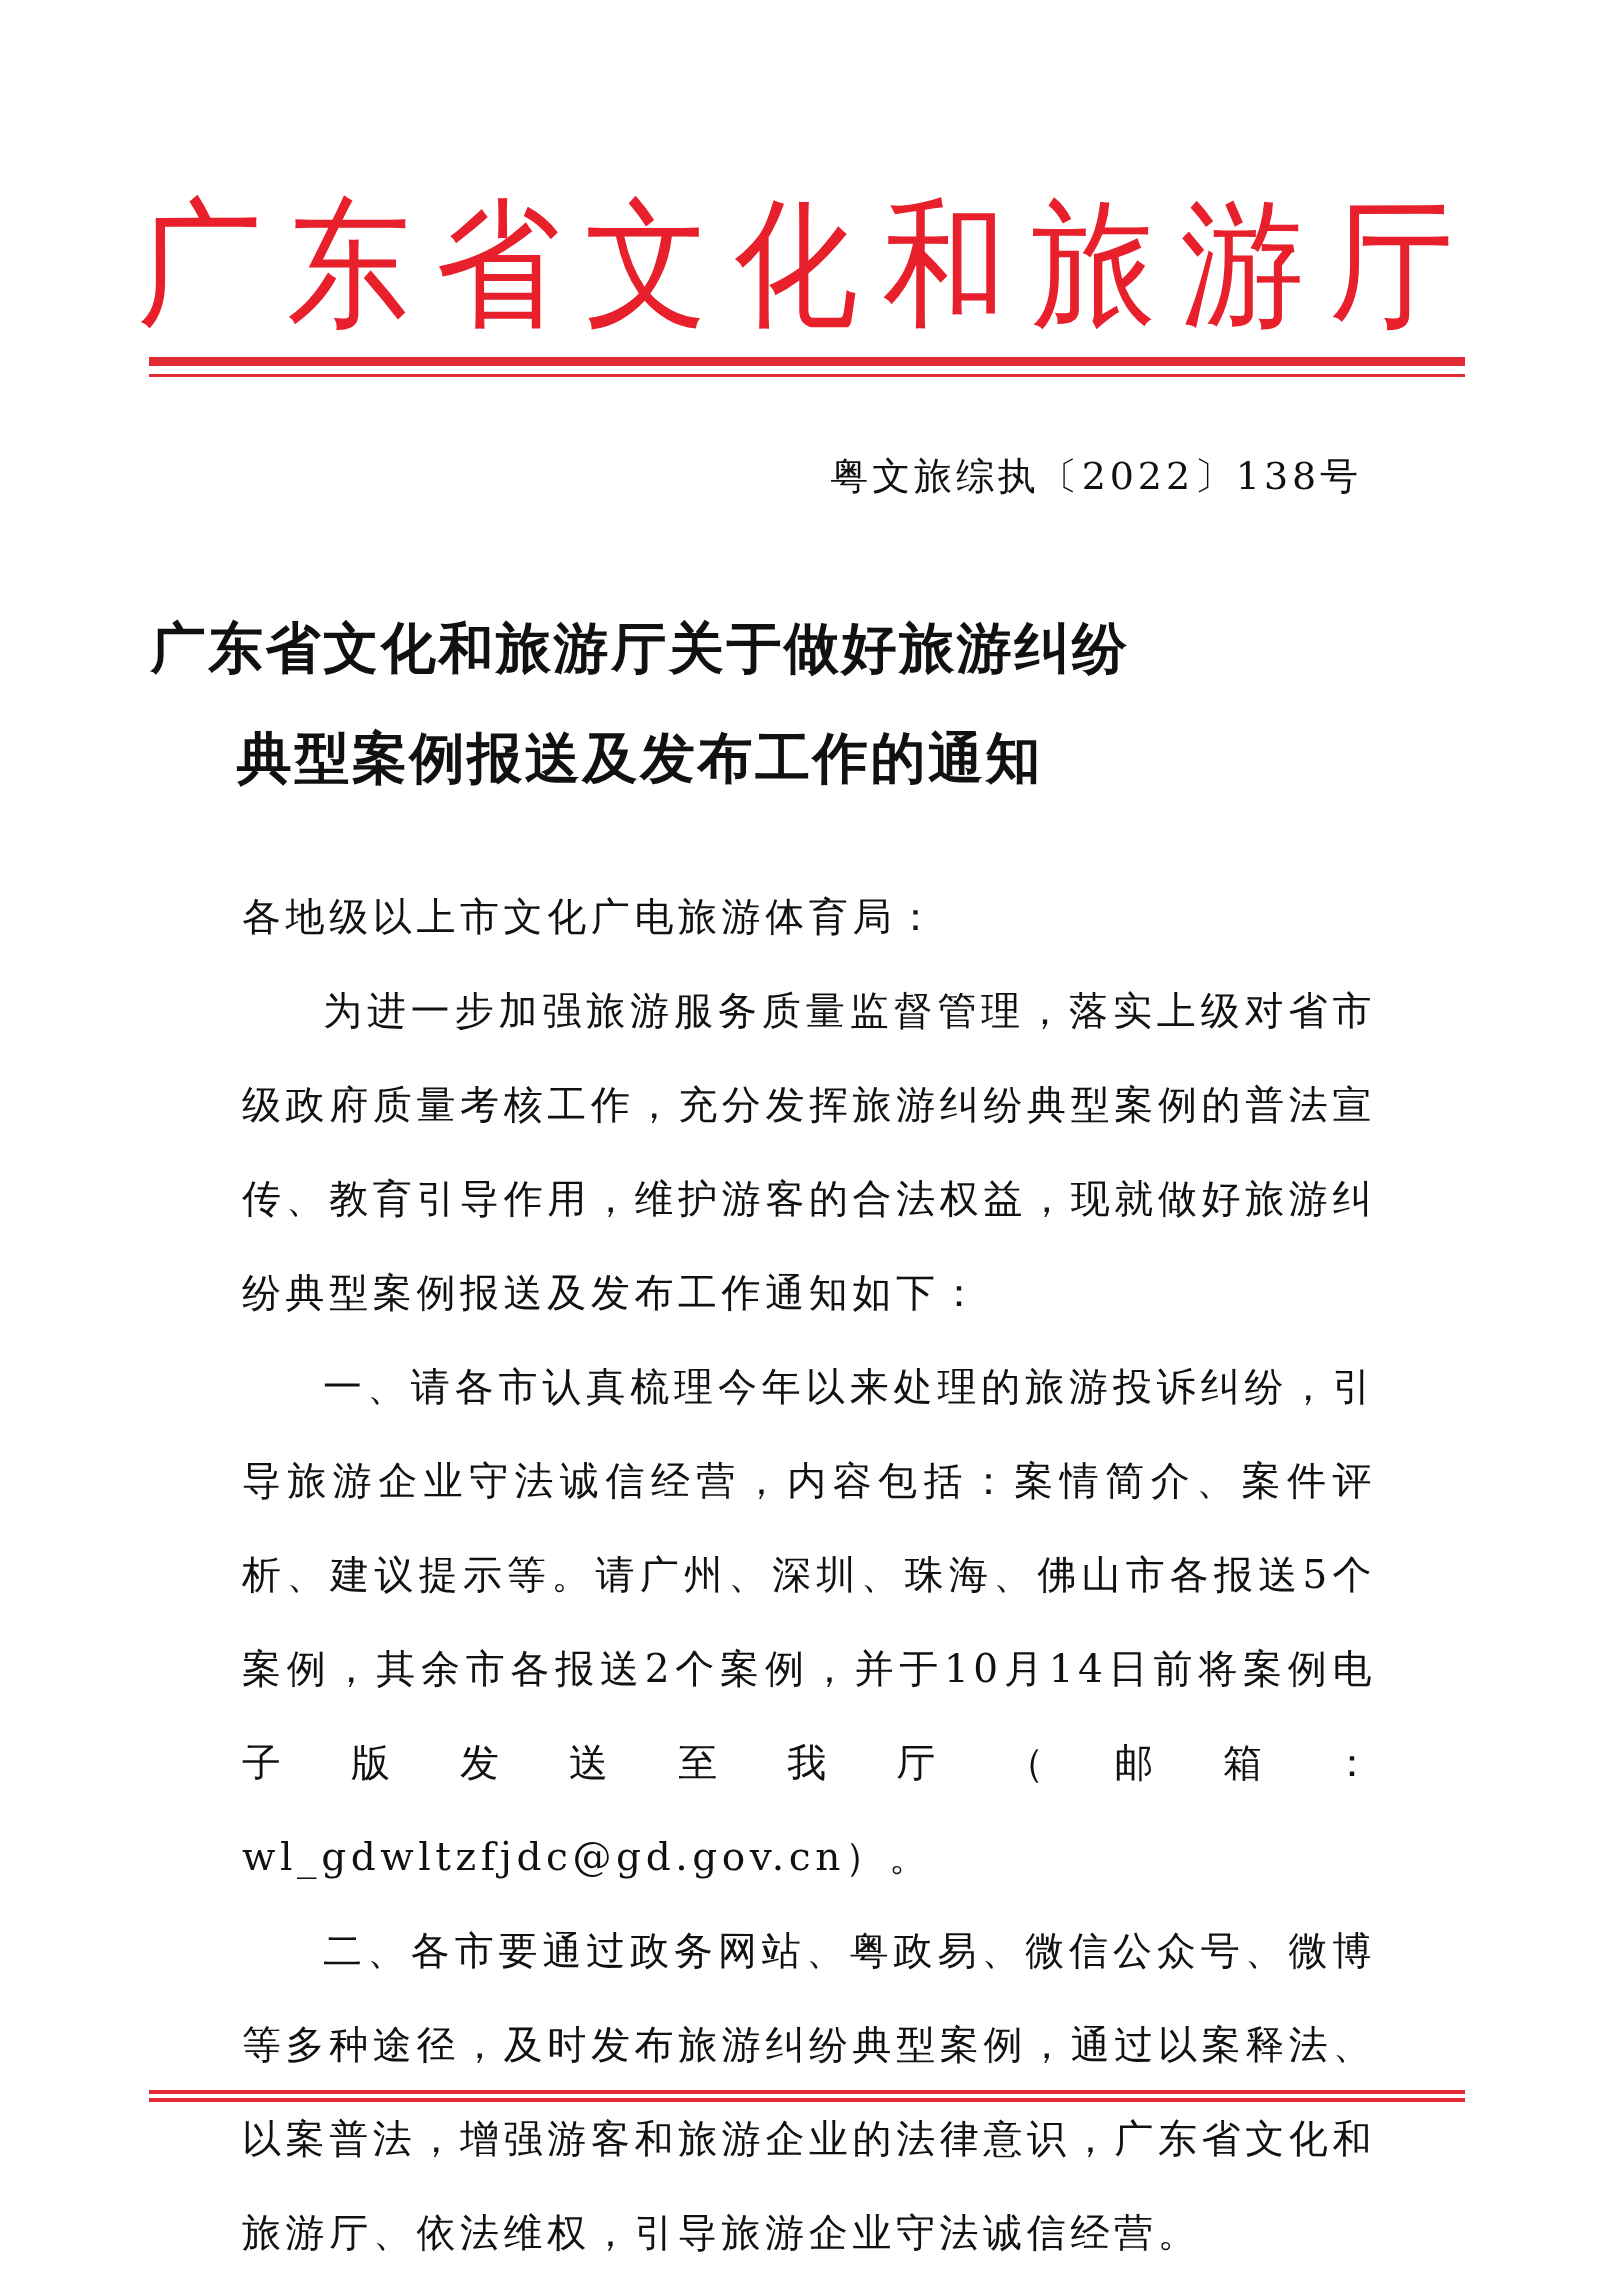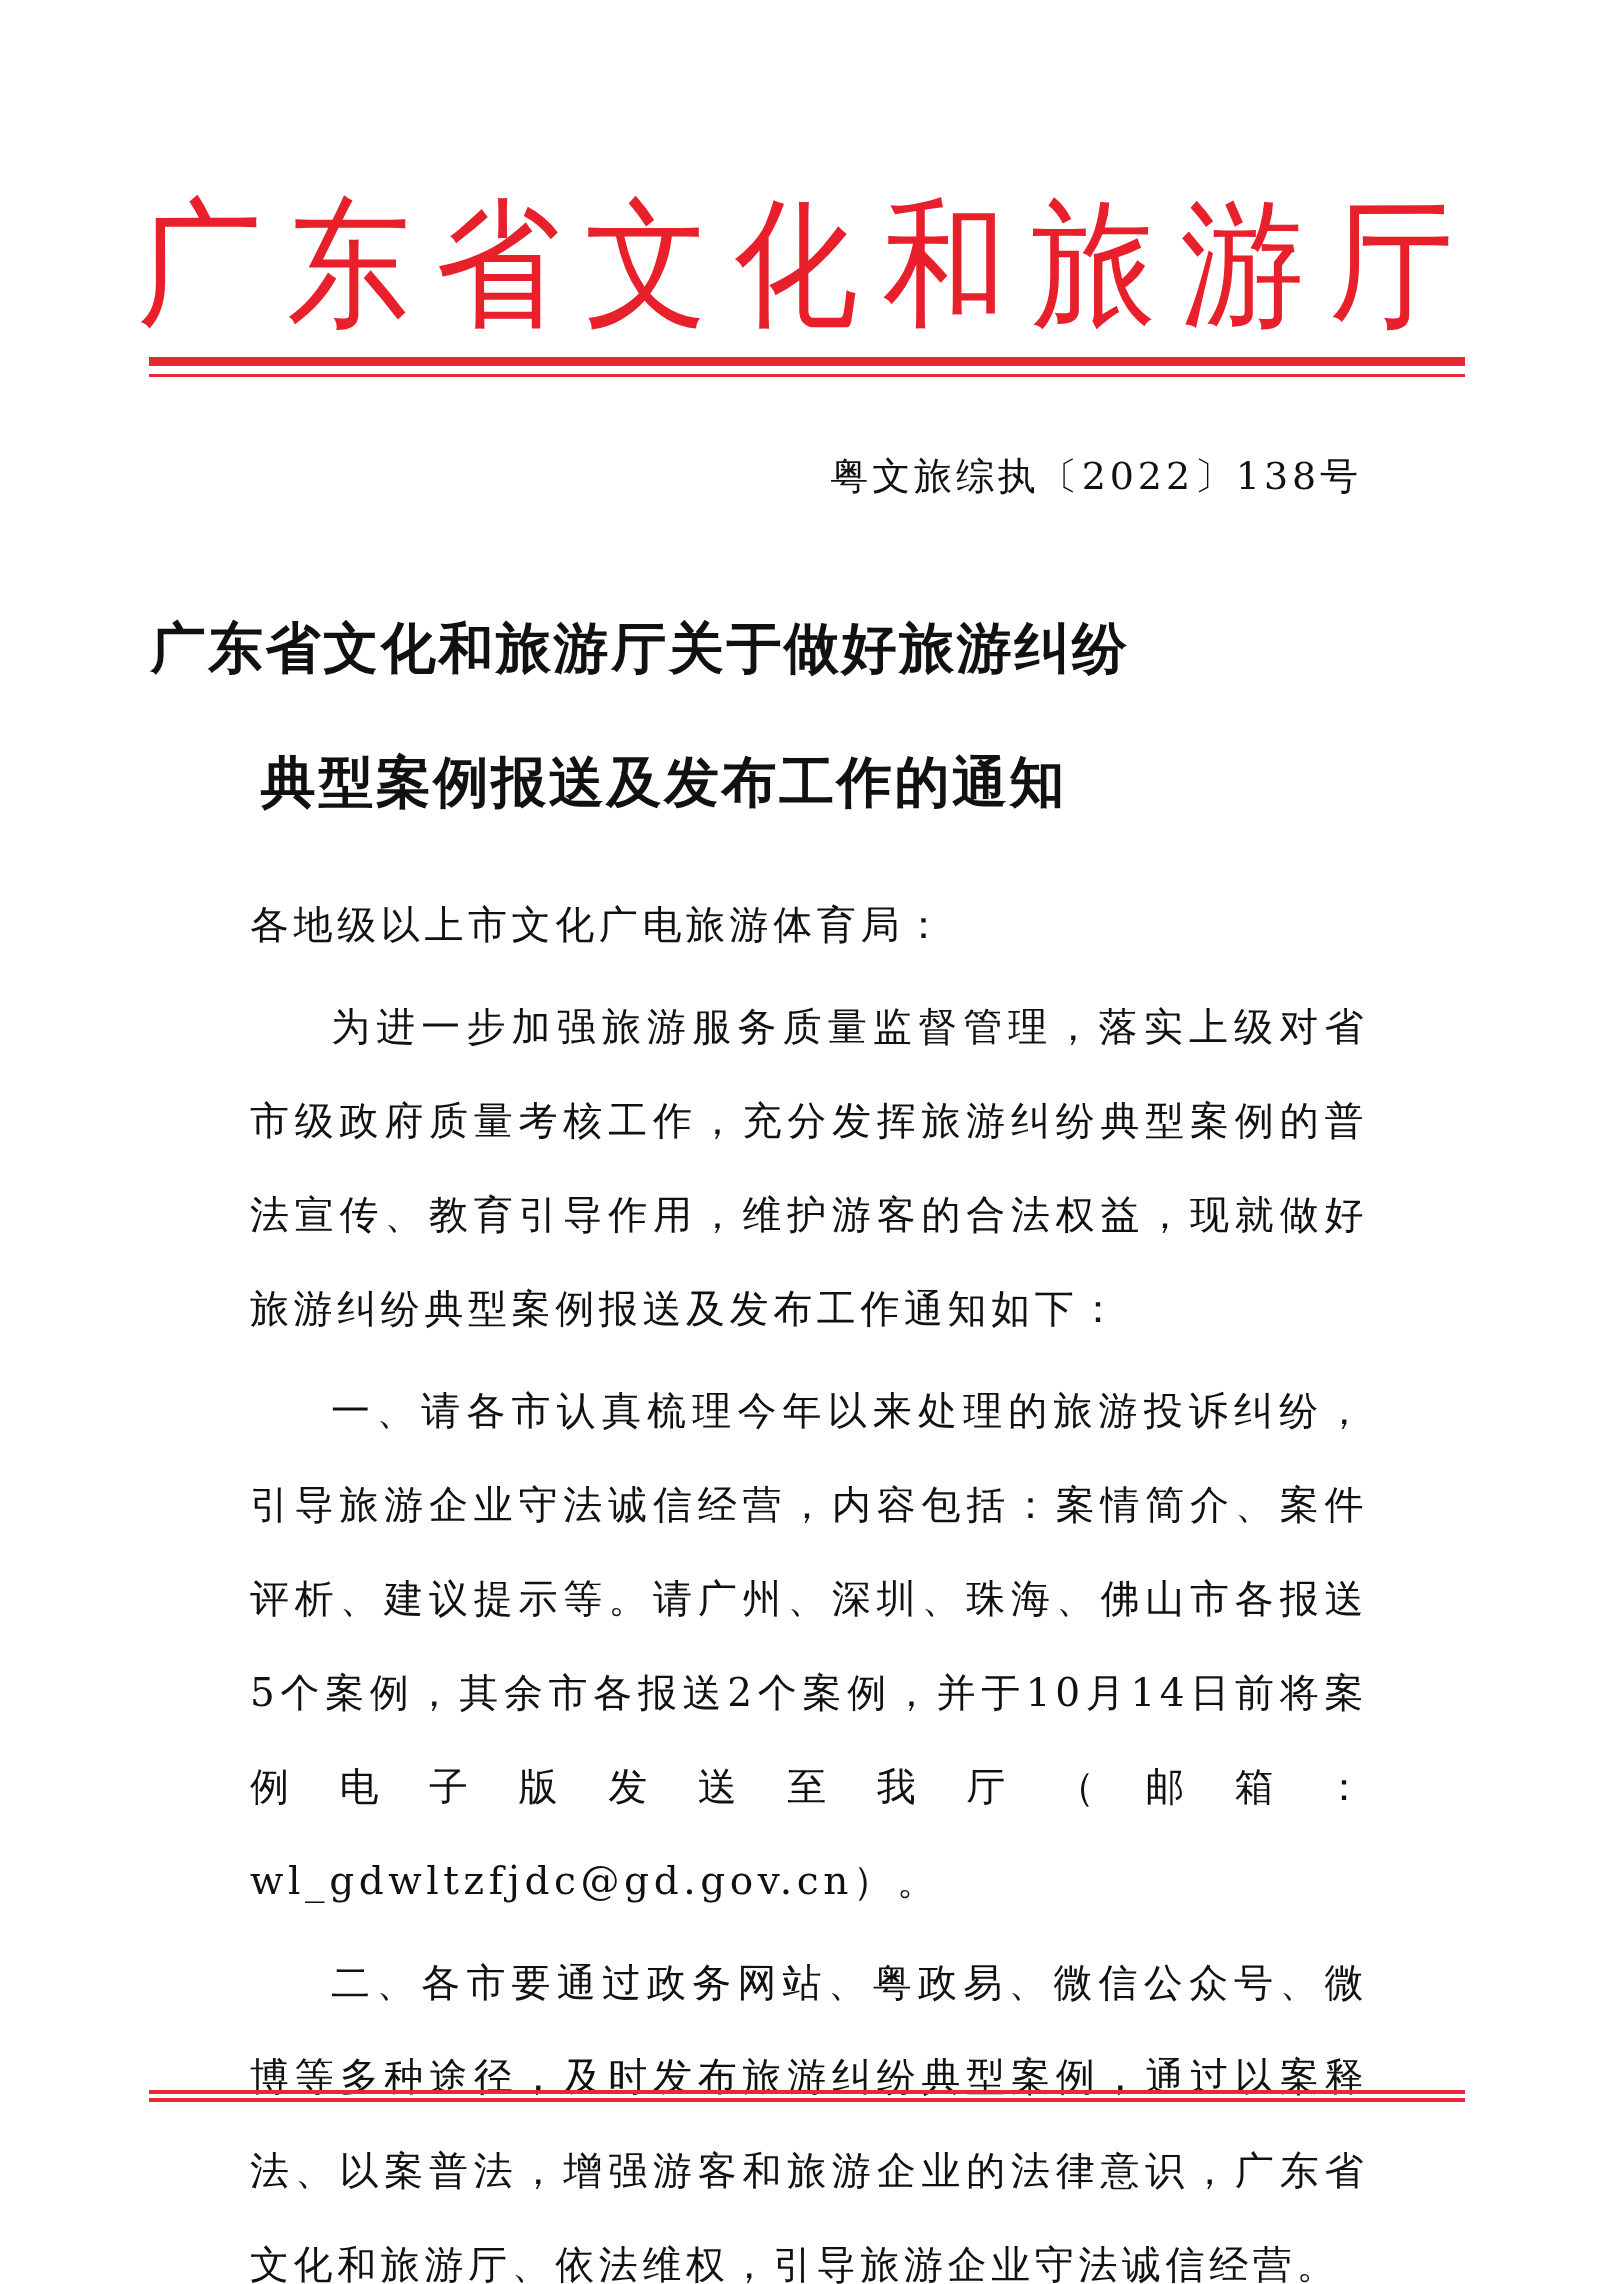--- a/index.html
+++ b/index.html
@@ -6,23 +6,23 @@
   body { width:1616px; height:2284px; position:relative; overflow:hidden;
          font-family:"DejaVu Serif", "Liberation Serif", serif; color:#111; }
   .masthead { position:absolute; left:0; width:1616px; top:189px; text-align:center;
               color:#e8202c; font-family:"DejaVu Serif", serif; font-size:124px;
               letter-spacing:25px; line-height:150px; font-weight:normal; transform:scaleY(1.12); }
   .rule-thick { position:absolute; left:149px; width:1316px; top:357px; height:9px; background:#e42a35; }
   .rule-thin { position:absolute; left:149px; width:1316px; top:374px; height:3.3px; background:#e42a35; }
   .doc-no { position:absolute; right:254px; top:450px; font-size:38px; letter-spacing:3.9px; line-height:52px; }
   .title { position:absolute; left:0; width:1280px; text-align:center; font-size:55px; font-weight:bold;
            font-family:"DejaVu Sans", sans-serif; letter-spacing:2.6px; }
-  .t1 { top:612px; } .t2 { top:746px;padding-left:24px; }
+  .t1 { top:612px; } .t2 { top:722px; }
   .body { position:absolute; left:242px; width:1134px; top:870px; font-size:39px; line-height:94px; letter-spacing:4.6px; }
-  .body p { margin:8px; text-align:justify; }
+  .body p { margin:0; text-align:justify; }
   .indent { text-indent:81px; }
   .rule-bottom1 { position:absolute; left:149px; width:1316px; top:2090px; height:3.9px; background:#e42a35; }
   .rule-bottom2 { position:absolute; left:149px; width:1316px; top:2098px; height:3.9px; background:#e42a35; }
 </style>
 </head>
 <body>
 
 <div class="masthead">广东省文化和旅游厅</div>
 <div class="rule-thick"></div>
 <div class="rule-thin"></div>

